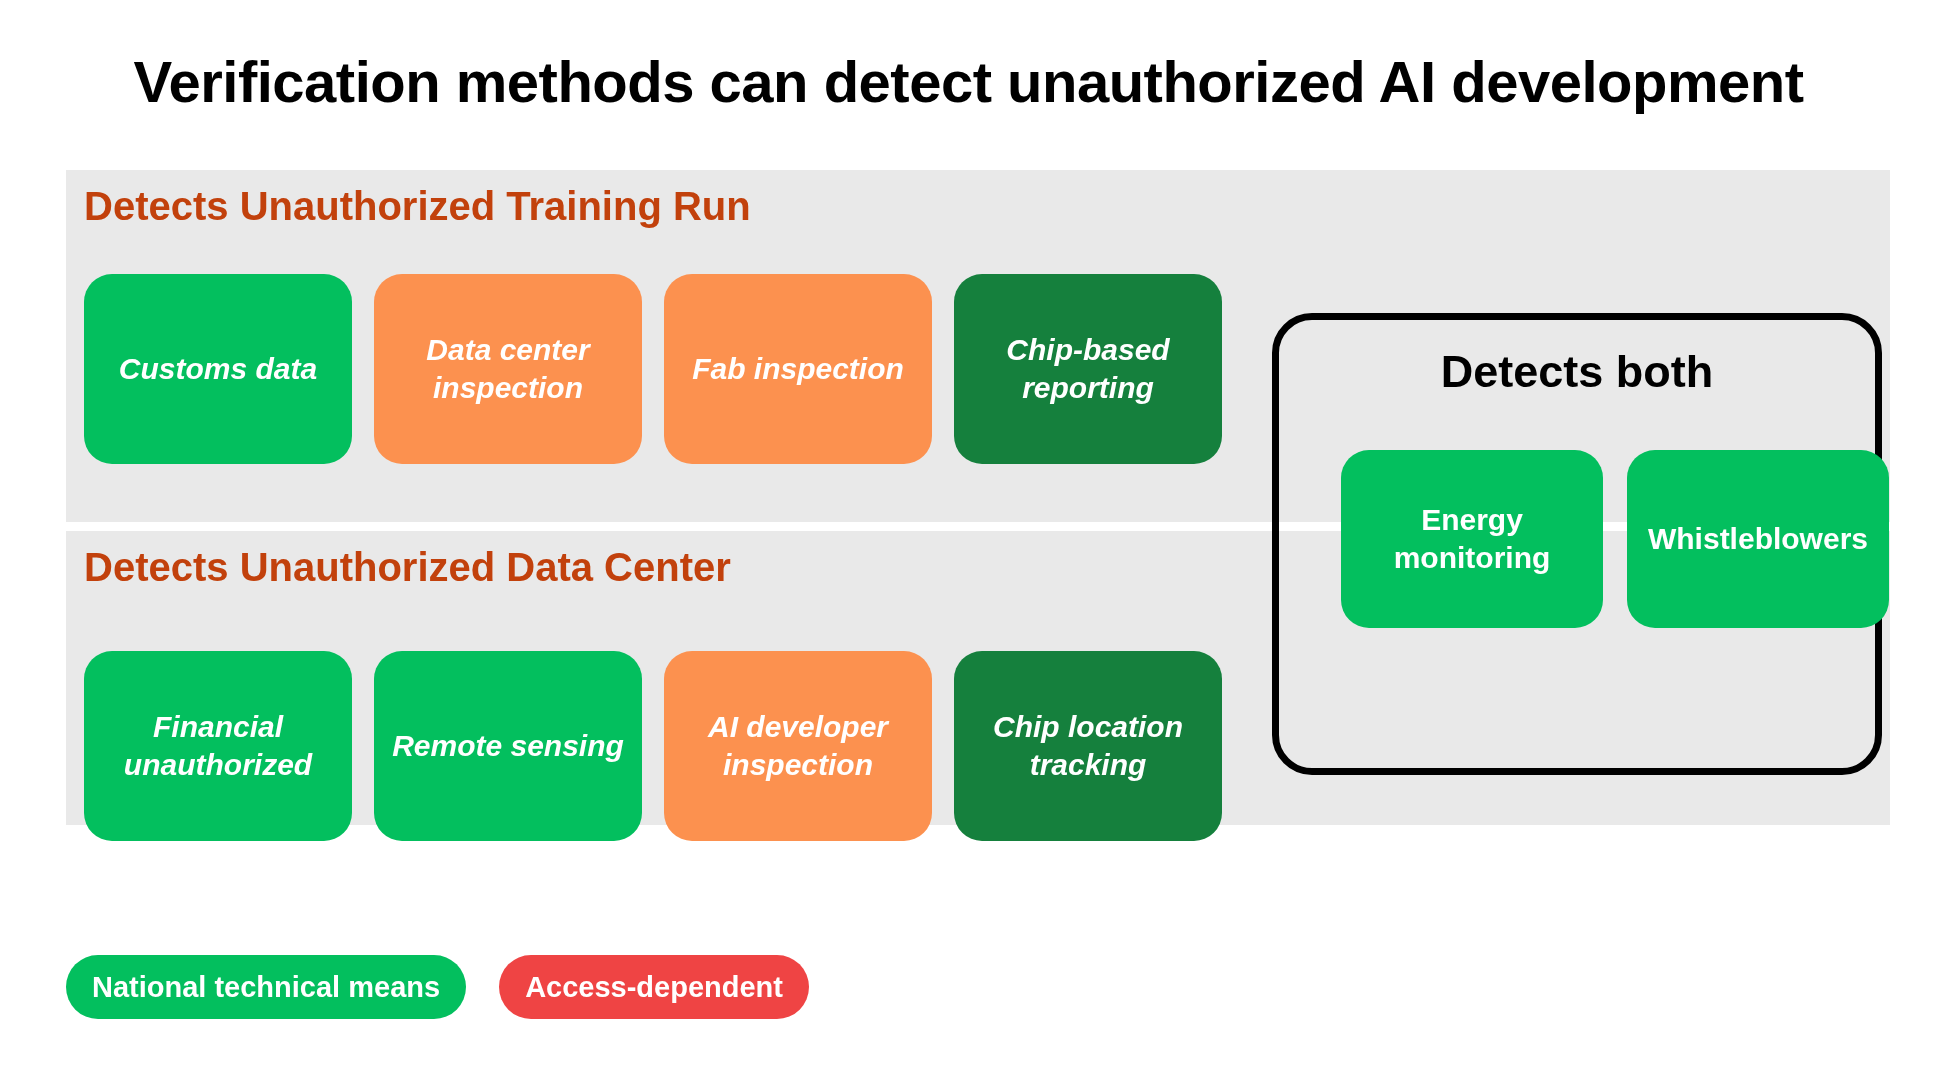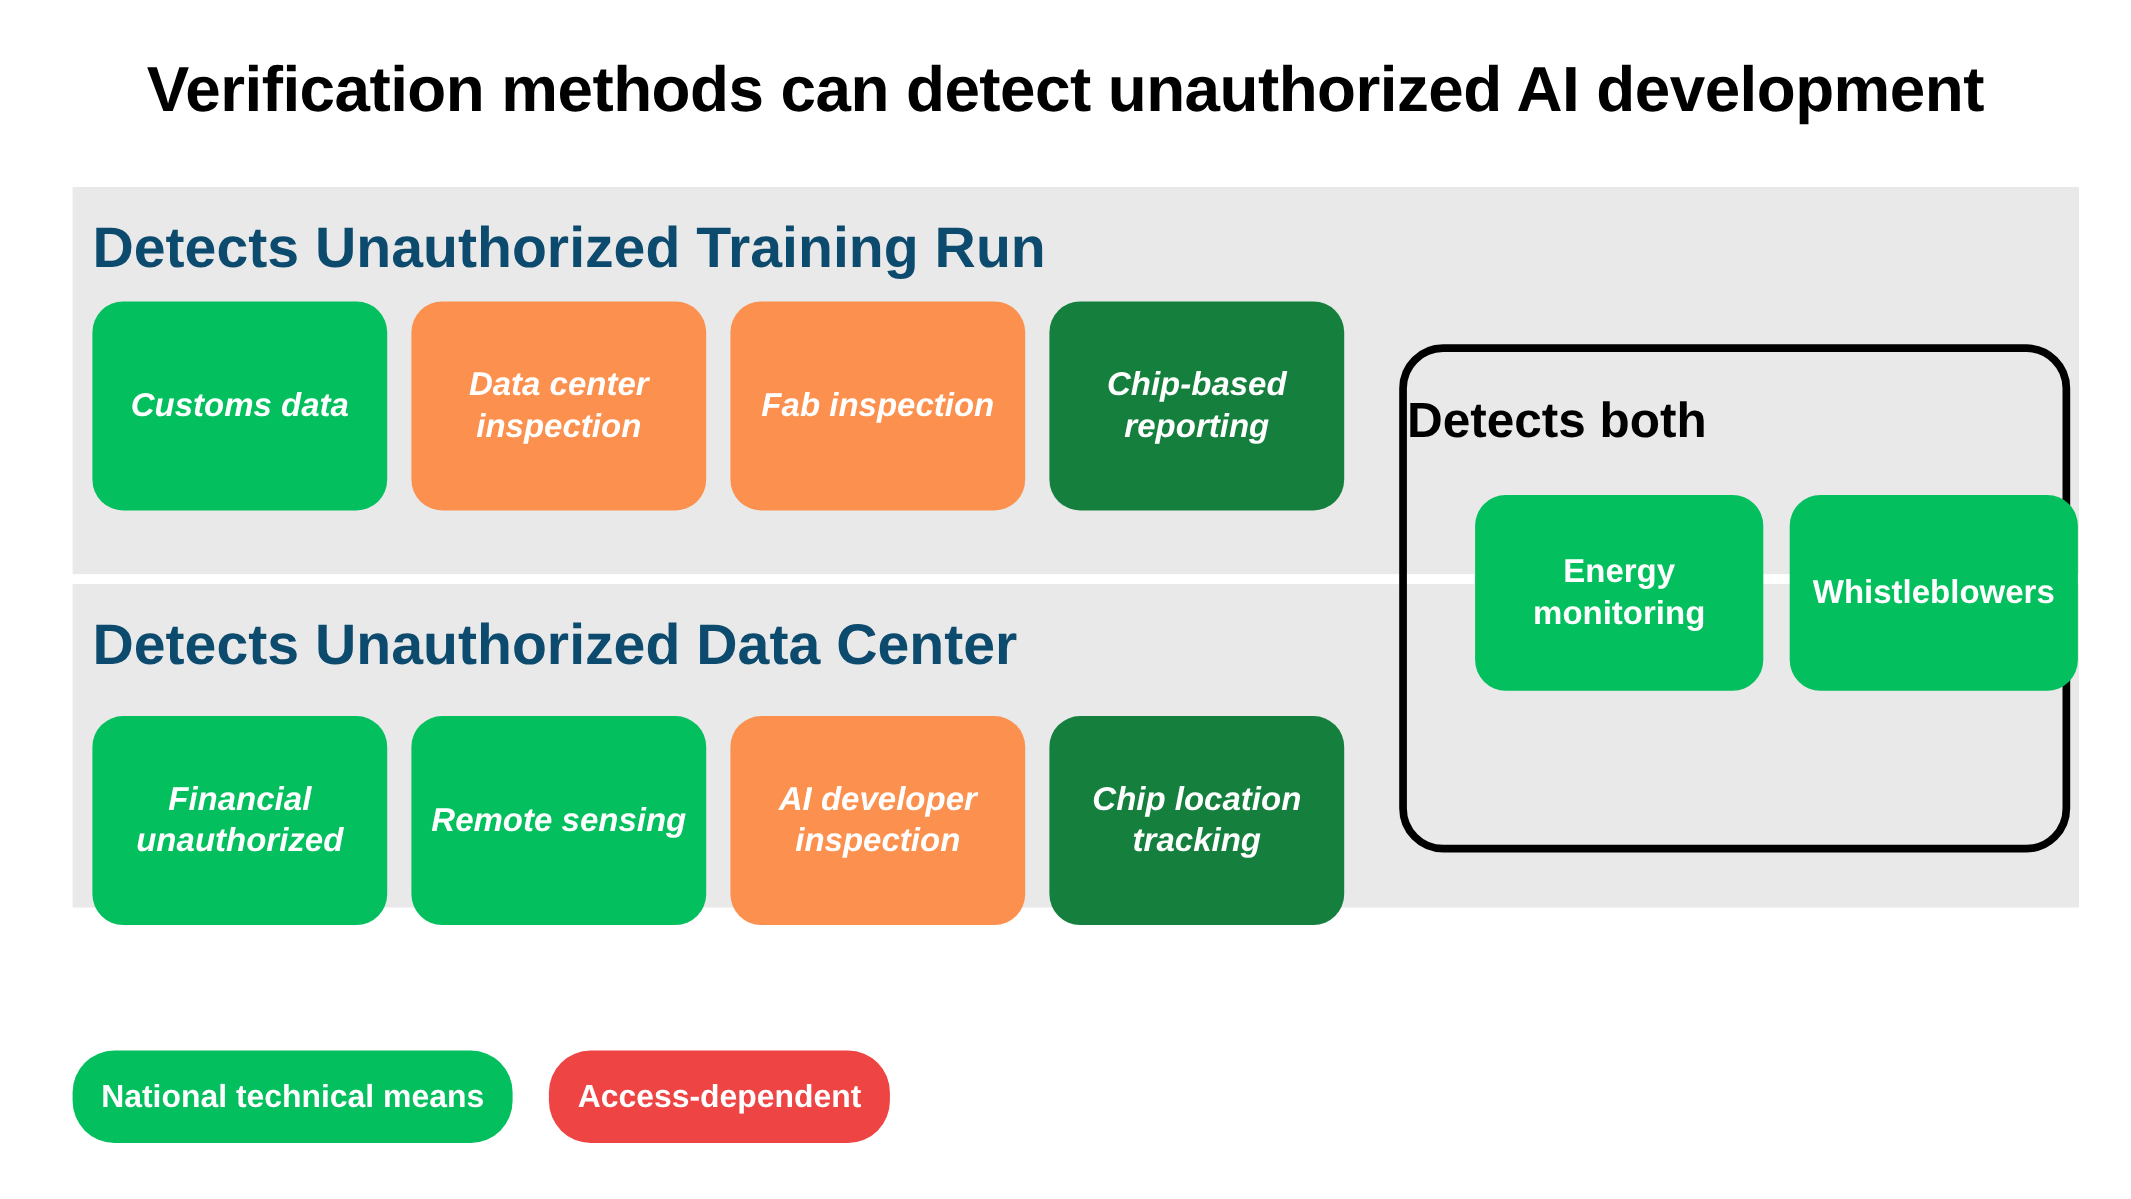--- a/index.html
+++ b/index.html
@@ -36,25 +36,24 @@
     left: 66px;
     width: 1824px;
   }
   #panel-training-run { top: 170px;  height: 352px; }
   #panel-data-center  { top: 531px;  height: 294px; }
 
   .panel-heading {
     position: absolute;
     left: 18px;
     top: 14px;
-    font-size: 52px;
+    font-size: 40px;
     font-weight: bold;
-    color: #0c4a6e;
+    color: #c2410c;
     white-space: nowrap;
-    margin-top: 12px;
   }
 
   
   .card-row {
     position: absolute;
     display: flex;
     gap: 22px;
     left: 18px;
     font-style: italic;
   }
@@ -88,22 +87,23 @@
     width: 610px;
     height: 462px;
     border: 7px solid #000000;
     border-radius: 40px;
     box-sizing: border-box;
     background: transparent;
   }
   #detects-both-heading {
     position: absolute;
     left: 0;
-    top: 36px;
+    top: 26px;
     width: 100%;
+    text-align: center;
     font-size: 45px;
     font-weight: bold;
     color: #000000;
     white-space: nowrap;
   }
   #detects-both-row {
     position: absolute;
     left: 26px;
     top: 130px;
     display: flex;
@@ -118,21 +118,21 @@
   
   #legend {
     position: absolute;
     left: 66px;
     top: 955px;
     display: flex;
     gap: 33px;
     align-items: center;
   }
   .legend-chip {
-    height: 84px;
+    height: 64px;
     border-radius: 38px;
     display: flex;
     align-items: center;
     justify-content: center;
     color: #ffffff;
     font-size: 29px;
     font-weight: bold;
     padding: 0 26px;
     box-sizing: border-box;
     white-space: nowrap;

